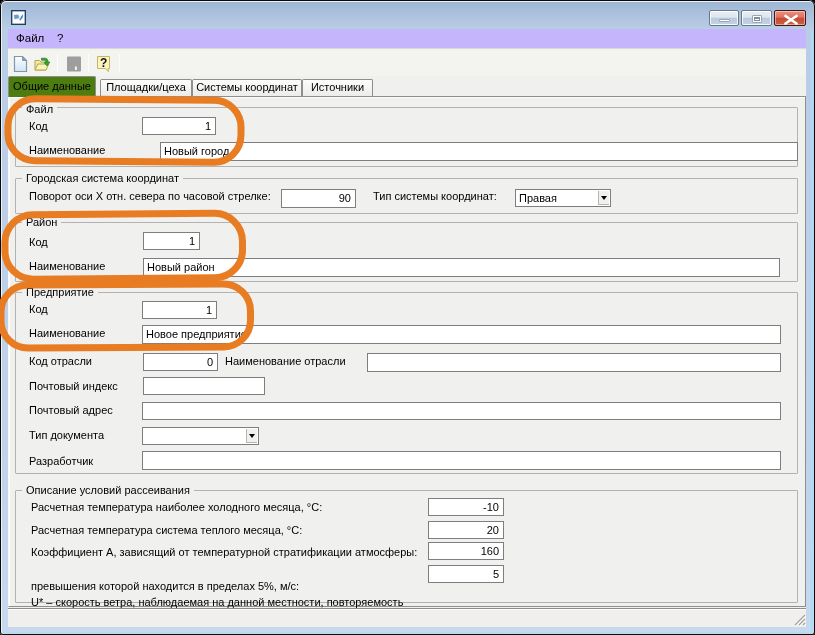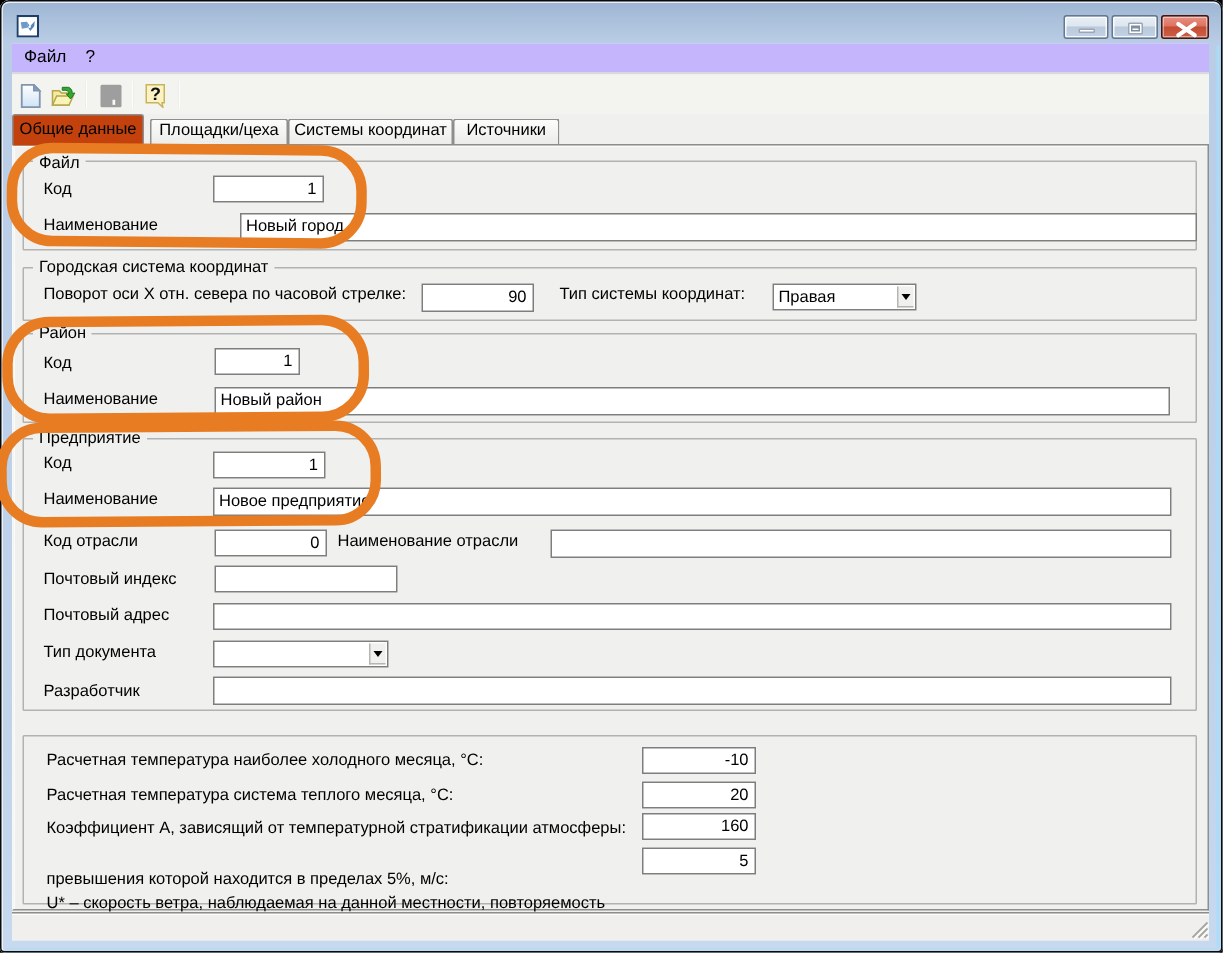--- a/index.html
+++ b/index.html
@@ -19,21 +19,21 @@
 #bmax i b{position:absolute;left:1px;top:1px;width:6px;height:4px;border:2px solid #7f8fa2;border-width:2px 1px 1px 1px;display:block;background:#fff}
 #client{position:absolute;left:8px;top:29px;width:798px;height:598px;background:#f0f0ee}
 #menubar{position:absolute;left:0;top:0;width:798px;height:20px;background:#c4b5fd;border-bottom:1px solid #d9d9d6}
 #menubar span{position:absolute;top:3px;font-size:11.5px;color:#000}
 #toolbar{position:absolute;left:0;top:21px;width:798px;height:26px;background:#f3f3f0}
 .tsep{position:absolute;top:4px;width:1px;height:18px;background:#c6c6c3;border-right:1px solid #fdfdfd}
 .ticon{position:absolute;top:6px;width:16px;height:16px}
 #page{position:absolute;left:0;top:67px;width:798px;height:511px;background:#f0f0ee;border:1px solid #8e8e8e;border-left-color:#f8f8f6;box-shadow:inset 1px 1px 0 #fbfbf9}
 .tab{position:absolute;font-size:11px;color:#000;text-align:center;border:1px solid #8e8e8e;border-radius:2px 2px 0 0;white-space:nowrap;overflow:hidden}
 .tab.off{top:50px;height:17px;background:linear-gradient(180deg,#fcfcfb,#ececea);border-bottom:none;padding-top:1px}
-#tab1{left:0;top:47px;width:88px;height:21px;background:#c2410c;border-bottom:none;padding-top:3px;z-index:5}
+#tab1{left:0;top:47px;width:88px;height:21px;background:#4d7c0f;border-bottom:none;padding-top:3px;z-index:5}
 #tab2{left:92px;width:92px}
 #tab3{left:184px;width:110px}
 #tab4{left:294px;width:71px}
 #status{position:absolute;left:0;top:579px;width:798px;height:19px;background:#f0efed;border-top:1px solid #8e8e8e;box-shadow:inset 0 1px 0 #fdfdfb}
 .lbl{position:absolute;font-size:11px;color:#000;white-space:nowrap;line-height:13px}
 .grp{position:absolute;left:15px;width:783px;border:1px solid #b2b2b0;border-radius:1px}
 .cap{position:absolute;font-size:11px;color:#000;background:#f0f0ee;padding:0 4px;line-height:13px;white-space:nowrap}
 .ed{position:absolute;background:#fff;border:1px solid #7e7e7e;font-size:11px;line-height:16px;color:#000}
 .ed.num{text-align:right;padding-right:4px}
 .ed.txt{padding-left:3px}
@@ -155,20 +155,21 @@
   <div class="lbl" style="left:29px;top:404px">Почтовый адрес</div>
   <div class="ed txt" style="left:142px;top:402px;width:639px;height:18px"></div>
   <div class="lbl" style="left:29px;top:429px">Тип документа</div>
   <div class="combo" style="left:142px;top:427px;width:117px;height:18px">
       <i class="cbtn"></i>
     </div>
   <div class="lbl" style="left:29px;top:455px">Разработчик</div>
   <div class="ed txt" style="left:142px;top:451px;width:639px;height:19px"></div>
 
   <div class="grp" style="top:490px;height:113px"></div>
+  <div class="cap" style="left:22px;top:484px">Описание условий рассеивания</div>
   <div class="lbl" style="left:31px;top:501px">Расчетная температура наиболее холодного месяца, °С:</div>
   <div class="ed num" style="left:428px;top:498px;width:76px;height:18px">-10</div>
   <div class="lbl" style="left:31px;top:524px">Расчетная температура система теплого месяца, °С:</div>
   <div class="ed num" style="left:428px;top:521px;width:76px;height:18px">20</div>
   <div class="lbl" style="left:31px;top:546px">Коэффициент А, зависящий от температурной стратификации атмосферы:</div>
   <div class="ed num" style="left:428px;top:542px;width:76px;height:18px">160</div>
   <div class="lbl" style="left:31px;top:596px">U* – скорость ветра, наблюдаемая на данной местности, повторяемость</div>
   <div class="lbl" style="left:31px;top:580px">превышения которой находится в пределах 5%, м/с:</div>
   <div class="ed num" style="left:428px;top:565px;width:76px;height:18px">5</div>
 </div>

